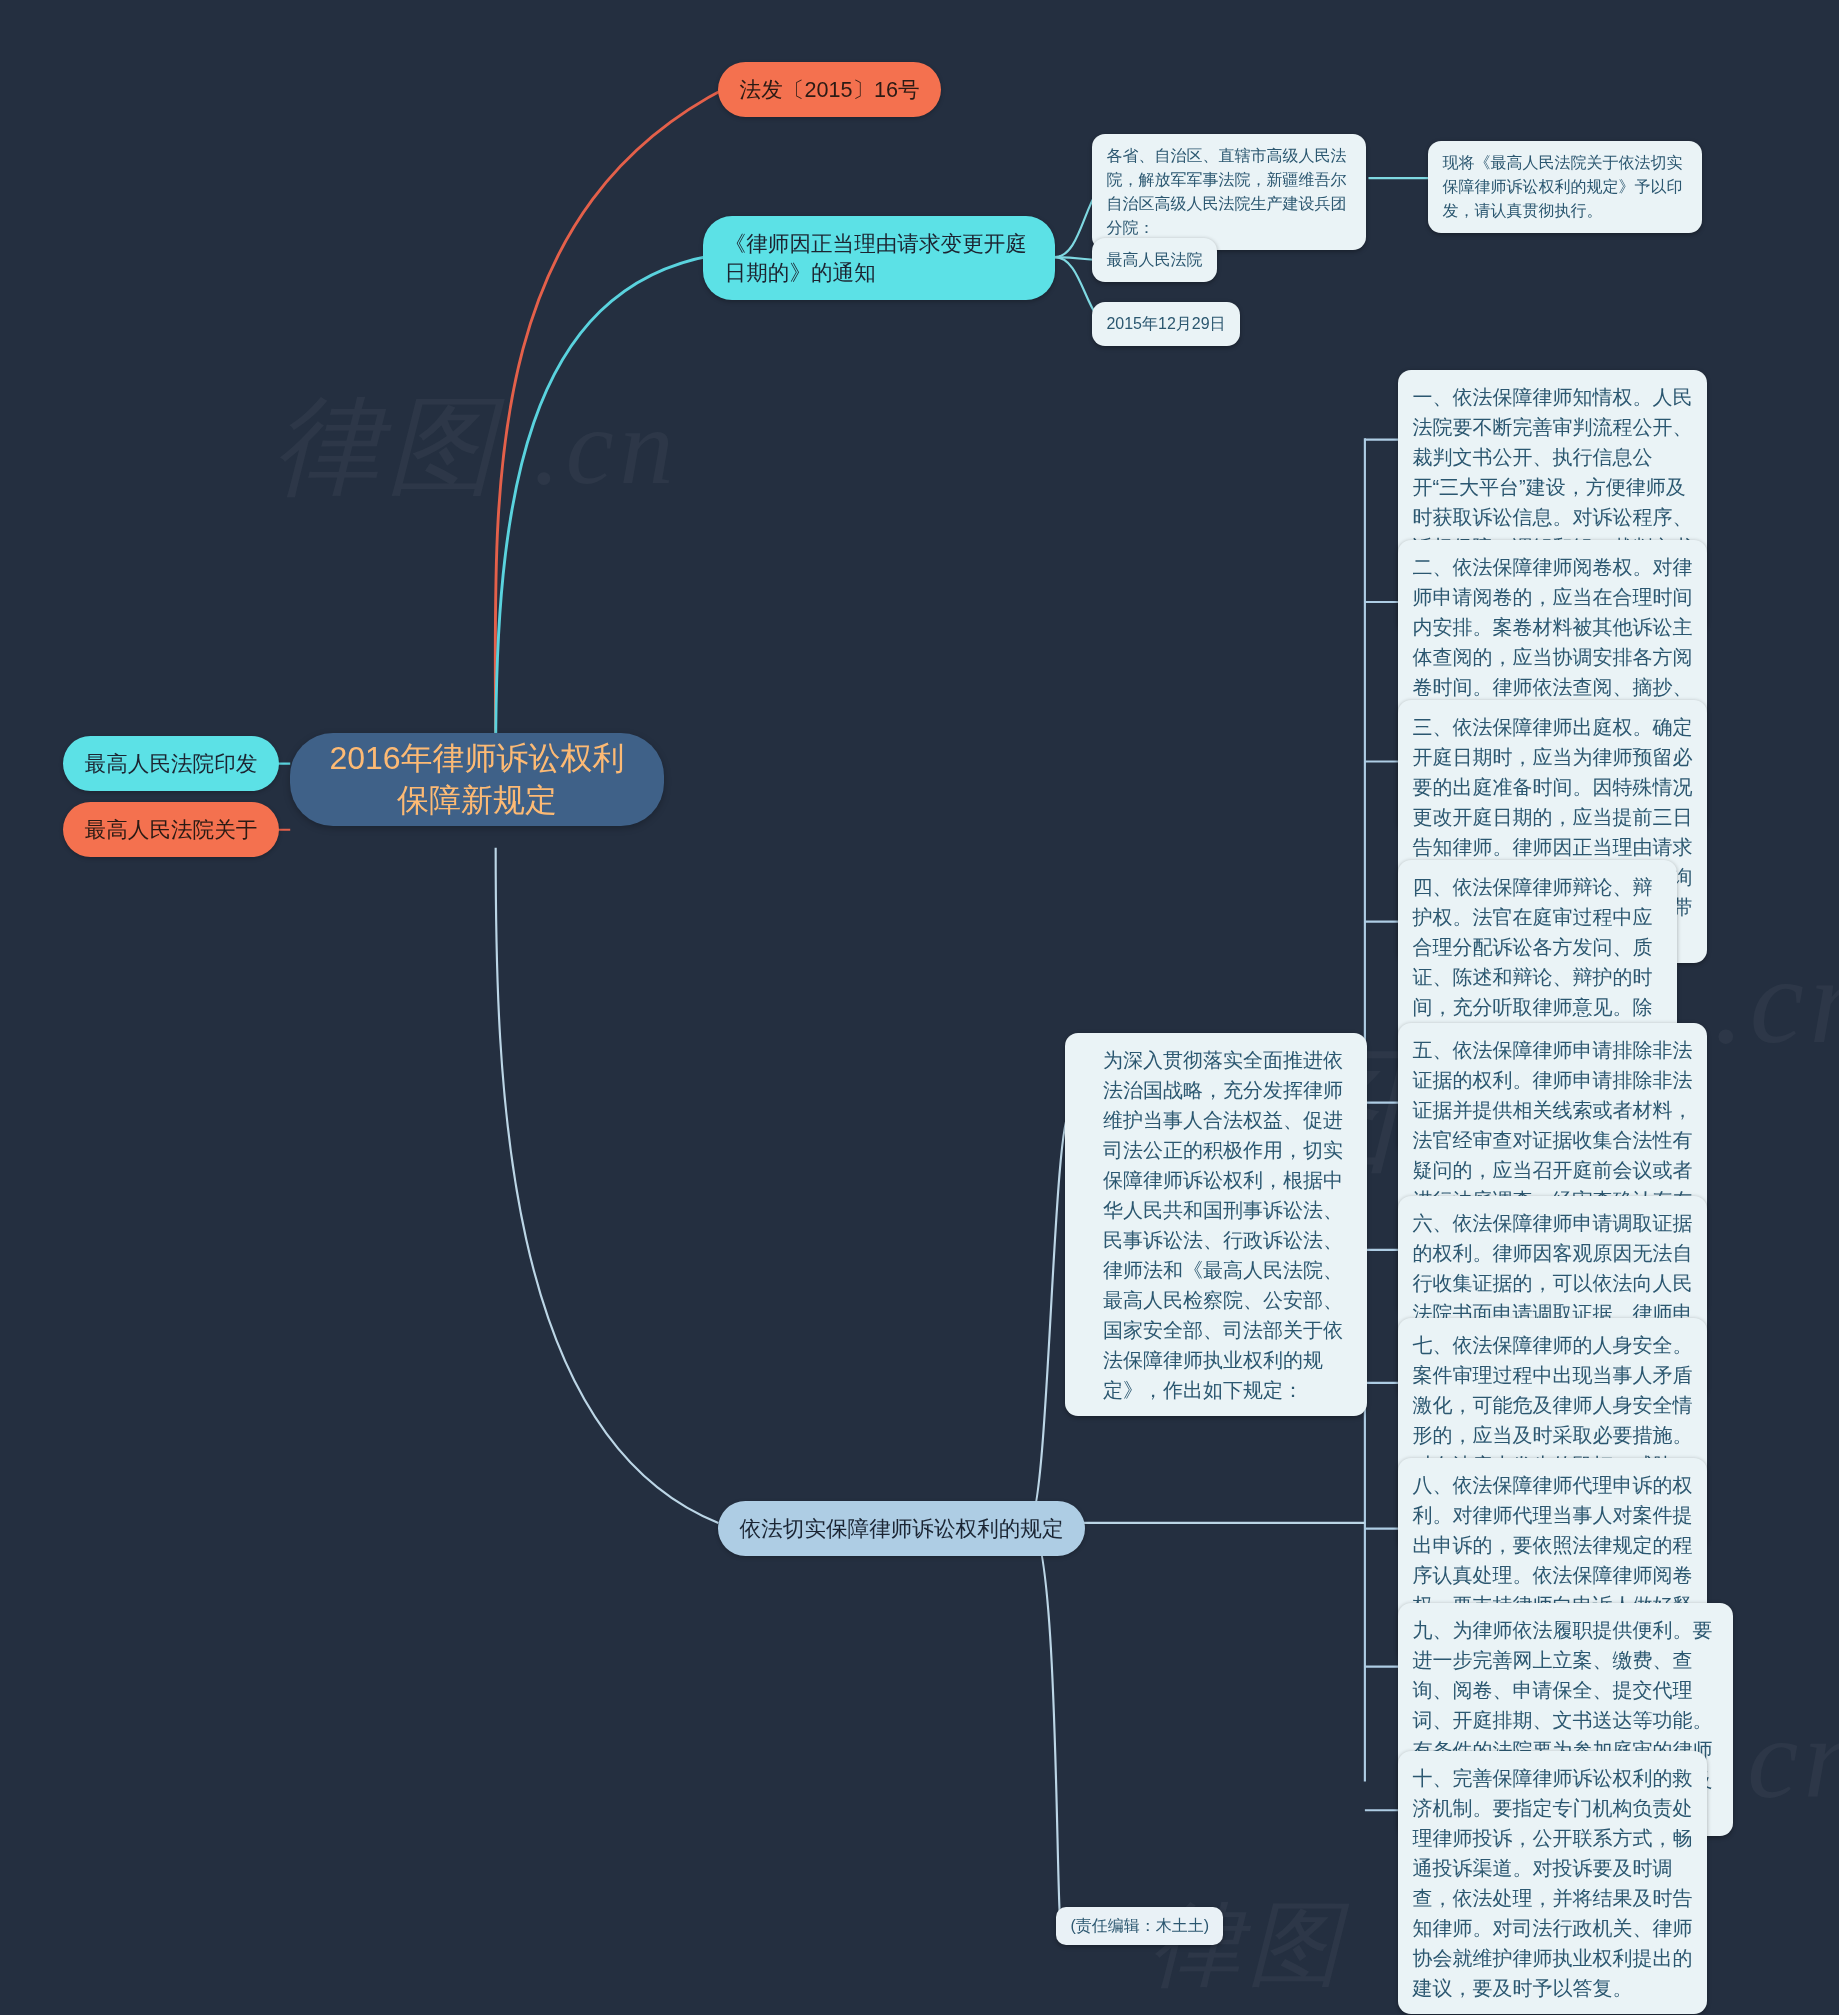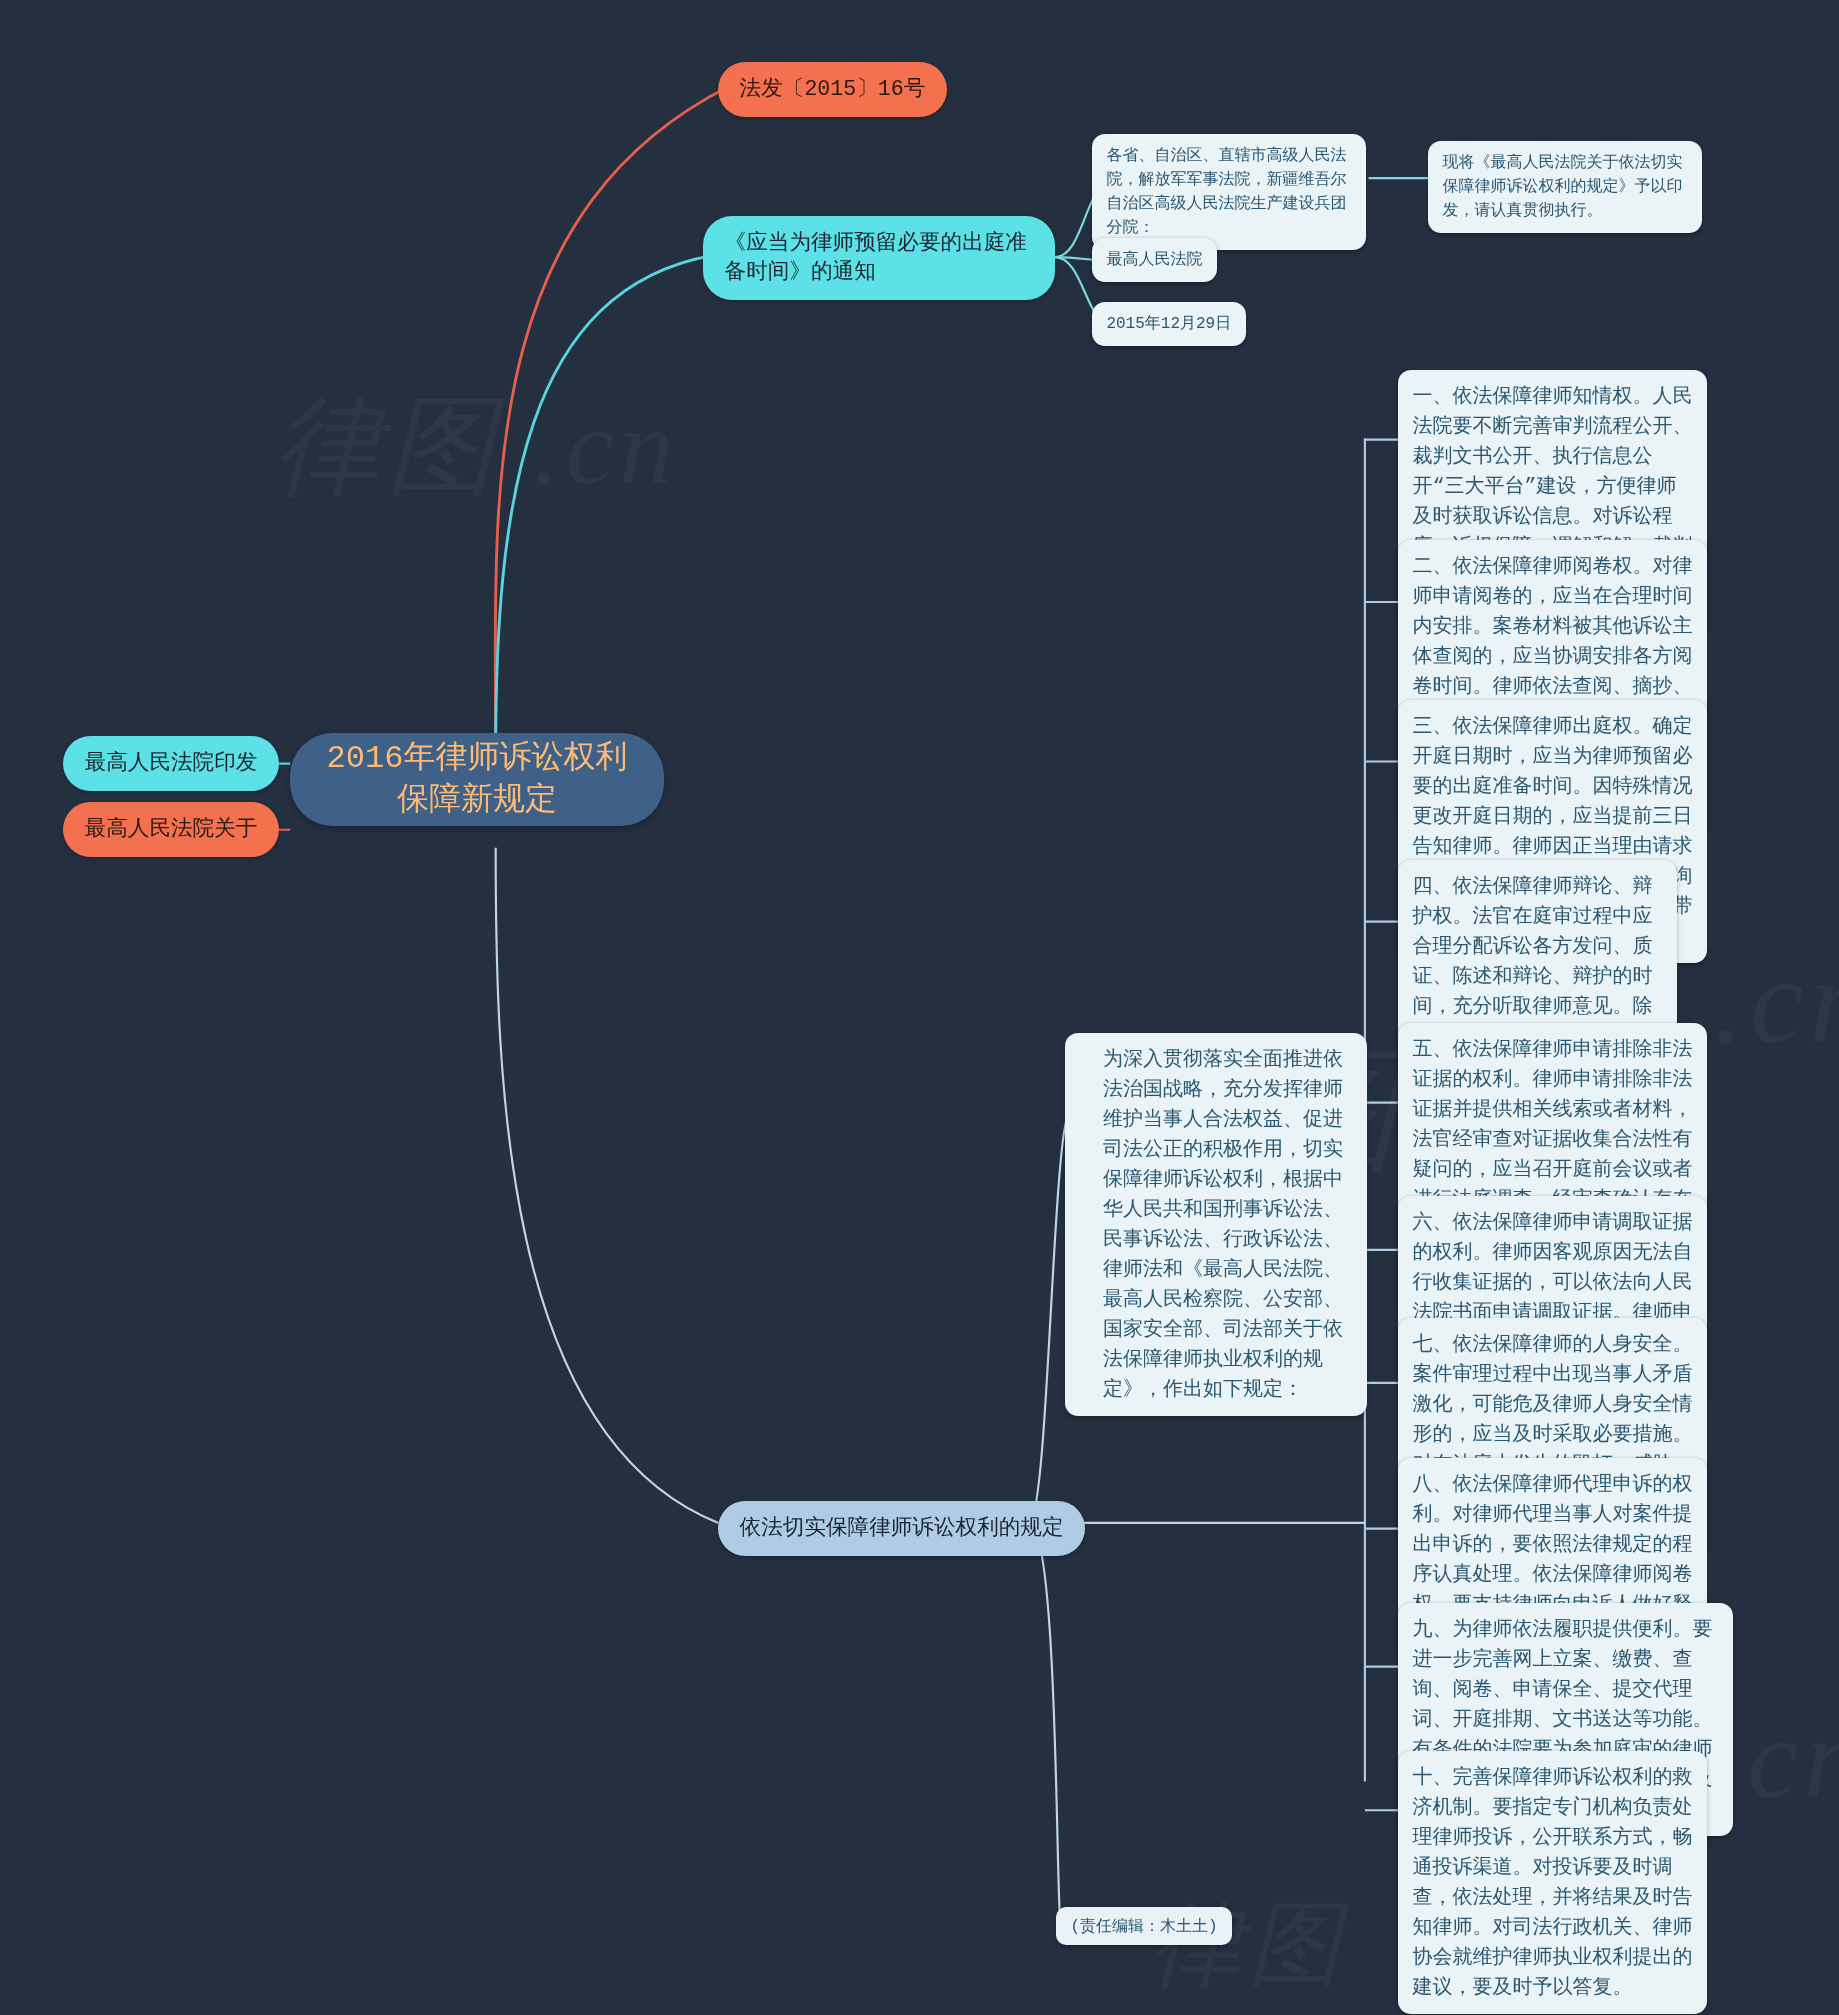--- a/index.html
+++ b/index.html
@@ -43,21 +43,20 @@
     pointer-events: none;
     white-space: nowrap;
   }
 
   .node {
     position: absolute;
     box-sizing: border-box;
     display: flex;
     align-items: center;
     z-index: 5;
-    font-family: Liberation Mono, monospace;
   }
 
   
   .node-root {
     background: #3f6188;
     border-radius: 43px;
     color: #fdba74;
     font-size: 32px;
     line-height: 1.3;
     padding: 18.7px 33px;
@@ -169,21 +168,21 @@
 
   <div class="node pill pill-orange" style="left:63px; top:802px;">
     <span>最高人民法院关于</span>
   </div>
 
   <div class="node pill pill-orange" style="left:718px; top:62px;">
     <span>法发〔2015〕16号</span>
   </div>
 
   <div class="node pill pill-teal" style="left:703px; top:216px; width:352px;">
-    <span>《应当为律师预留必要的出庭准备时间》的通知</span>
+    <span>《律师因正当理由请求变更开庭日期的》的通知</span>
   </div>
 
   <div class="node card card-sm" style="left:1092px; top:134px; width:274px;">
     <span class="card-text">各省、自治区、直辖市高级人民法院，解放军军事法院，新疆维吾尔自治区高级人民法院生产建设兵团分院：</span>
   </div>
 
   <div class="node card card-sm" style="left:1092px; top:238px; width:auto;">
     <span class="card-text">最高人民法院</span>
   </div>
 

